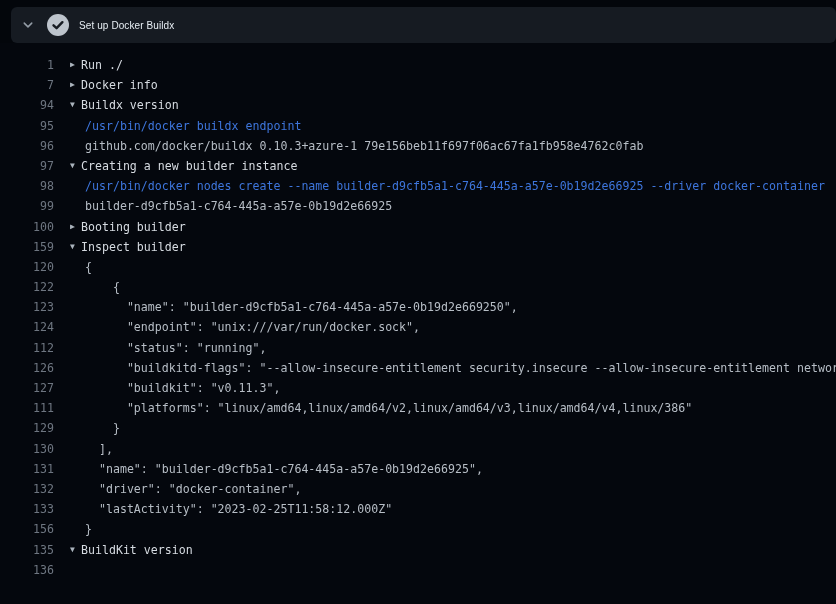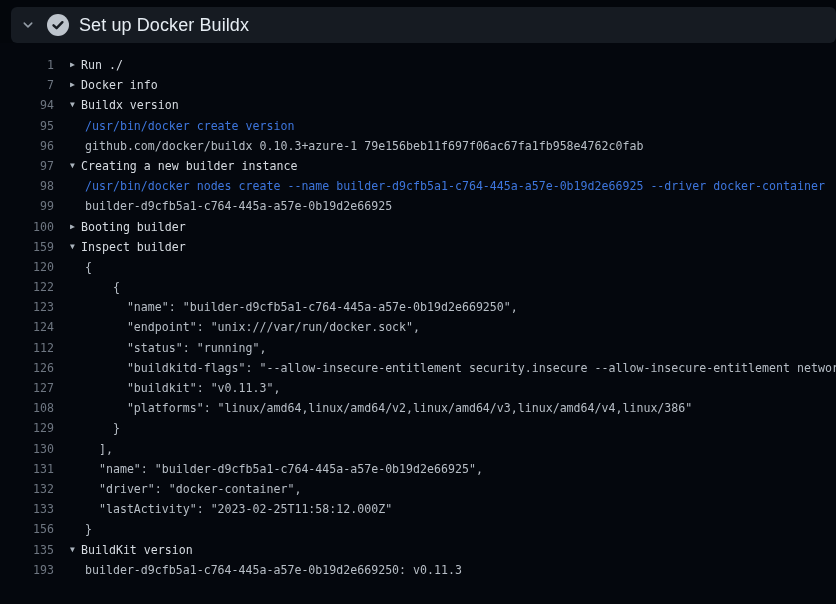--- a/index.html
+++ b/index.html
@@ -9,21 +9,21 @@
     font-family:"Liberation Sans","DejaVu Sans",sans-serif;
   }
   
   .step-header{
     position:absolute;left:11px;top:7px;right:0;height:36px;
     background:#161b22;border-radius:6px;
     display:flex;align-items:center;cursor:pointer;
   }
   .chevron-wrap{margin-left:10px;width:14px;height:14px;flex:none;display:flex;align-items:center;justify-content:center;}
   .status-wrap{margin-left:12px;width:22px;height:22px;flex:none;}
-  .step-title{margin-left:10px;color:#e6edf3;font-size:18px;font-weight:500;letter-spacing:.1px;}
+  .step-title{margin-left:10px;color:#e6edf3;font-size:10px;font-weight:500;letter-spacing:.1px;}
   
   .log{
     position:absolute;left:0;right:0;top:43px;bottom:0;
     background:#04070d;padding-top:12px;
   }
   .row{
     display:flex;height:20.2px;line-height:20.2px;overflow:hidden;
     font-family:"DejaVu Sans Mono","Liberation Mono",monospace;
     font-size:11.6px;white-space:pre;
   }
@@ -69,21 +69,21 @@
     <span class="text">Docker info</span>
   </div>
     <div class="row group-expanded">
     <span class="num">94</span>
     <span class="marker">▼</span>
     <span class="text">Buildx version</span>
   </div>
     <div class="row command">
     <span class="num">95</span>
     
-    <span class="text">/usr/bin/docker create version</span>
+    <span class="text">/usr/bin/docker buildx endpoint</span>
   </div>
     <div class="row output">
     <span class="num">96</span>
     
     <span class="text">github.com/docker/buildx 0.10.3+azure-1 79e156beb11f697f06ac67fa1fb958e4762c0fab</span>
   </div>
     <div class="row group-expanded">
     <span class="num">97</span>
     <span class="marker">▼</span>
     <span class="text">Creating a new builder instance</span>
@@ -137,21 +137,21 @@
     <span class="num">126</span>
     
     <span class="text">      "buildkitd-flags": "--allow-insecure-entitlement security.insecure --allow-insecure-entitlement network</span>
   </div>
     <div class="row output">
     <span class="num">127</span>
     
     <span class="text">      "buildkit": "v0.11.3",</span>
   </div>
     <div class="row output">
-    <span class="num">108</span>
+    <span class="num">111</span>
     
     <span class="text">      "platforms": "linux/amd64,linux/amd64/v2,linux/amd64/v3,linux/amd64/v4,linux/386"</span>
   </div>
     <div class="row output">
     <span class="num">129</span>
     
     <span class="text">    }</span>
   </div>
     <div class="row output">
     <span class="num">130</span>
@@ -177,17 +177,16 @@
     <span class="num">156</span>
     
     <span class="text">}</span>
   </div>
     <div class="row group-expanded">
     <span class="num">135</span>
     <span class="marker">▼</span>
     <span class="text">BuildKit version</span>
   </div>
     <div class="row output">
-    <span class="num">193</span>
+    <span class="num">136</span>
     
-    <span class="text">builder-d9cfb5a1-c764-445a-a57e-0b19d2e669250: v0.11.3</span>
   </div>
   </div>
 
 </body></html>

